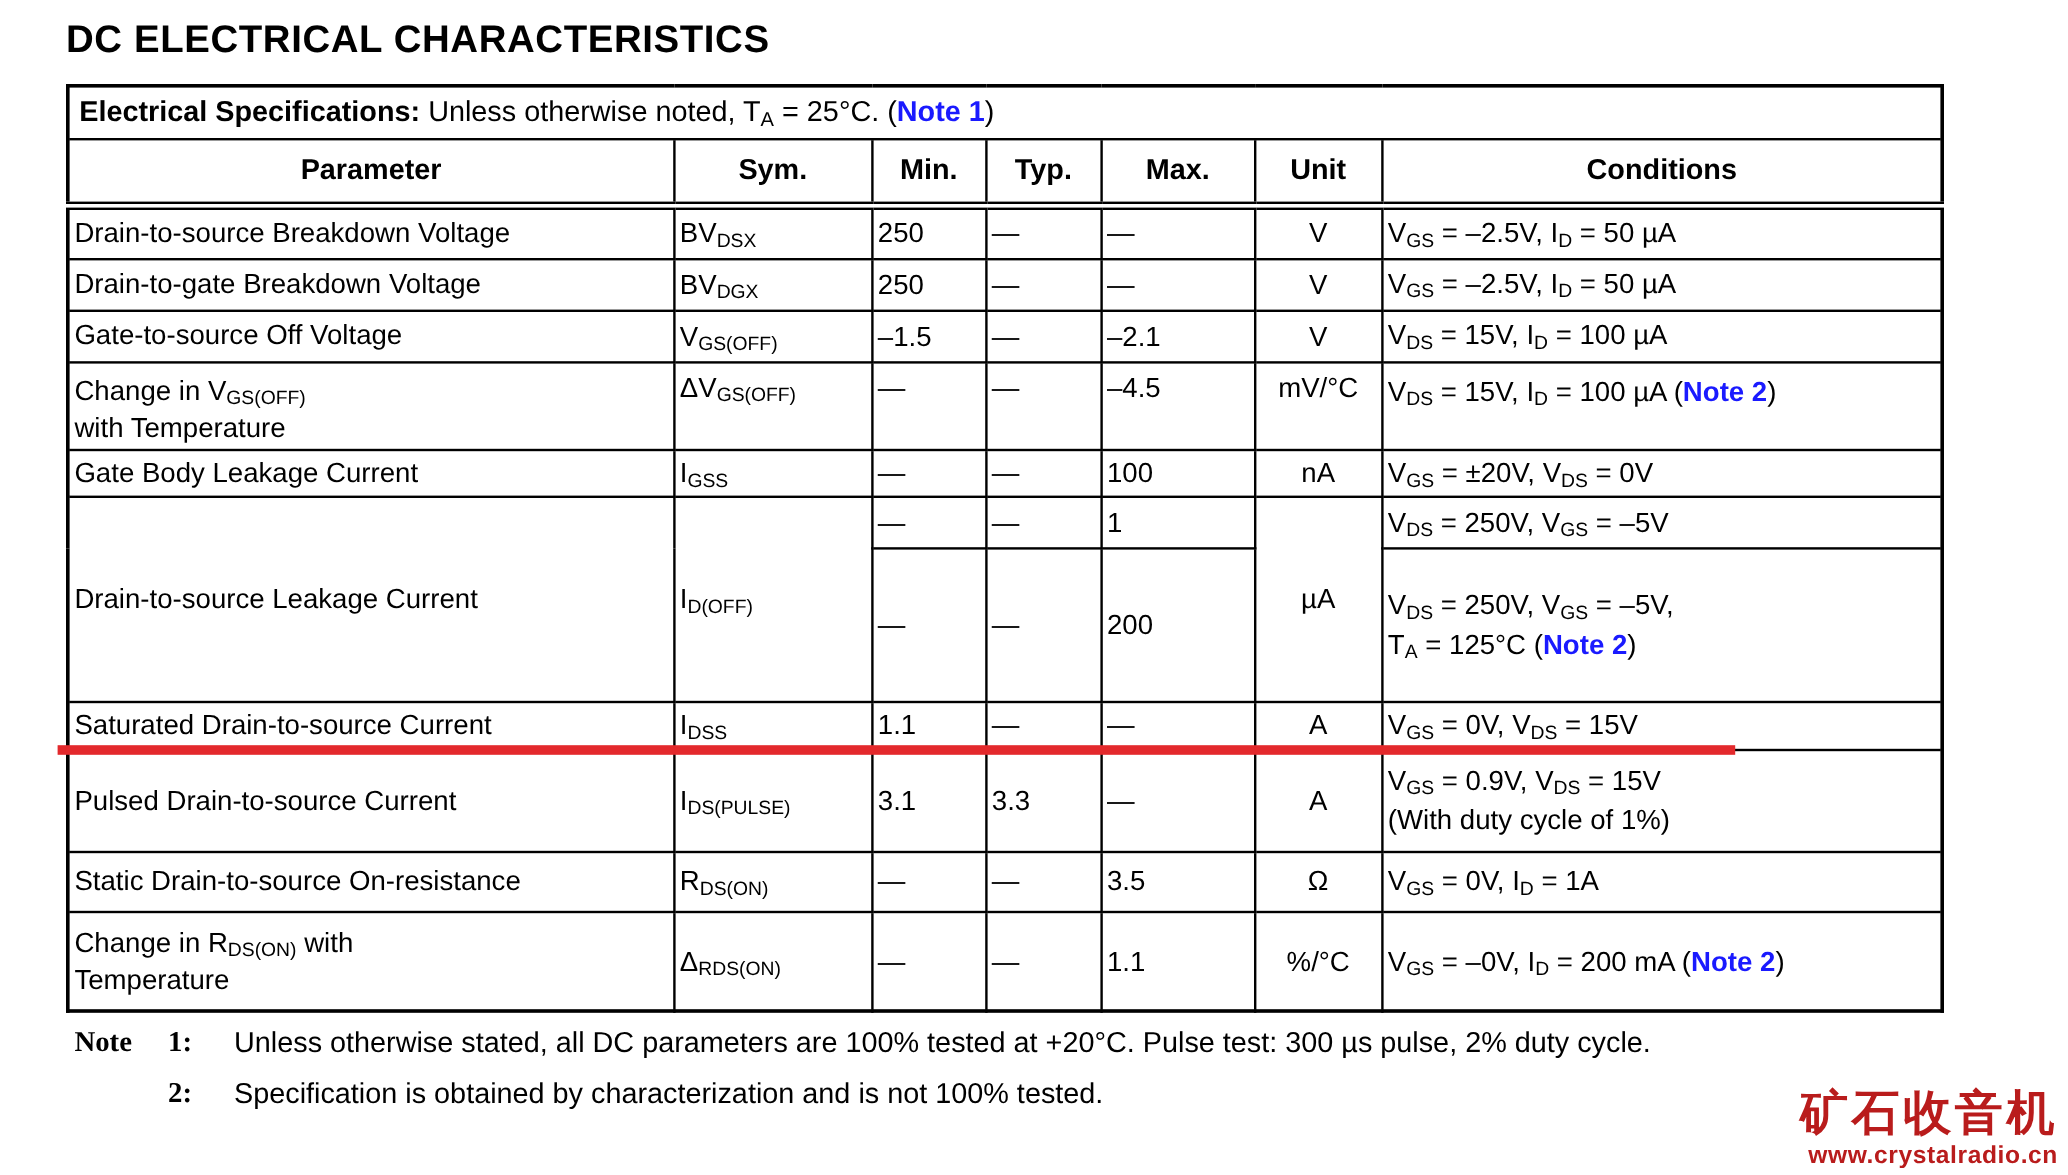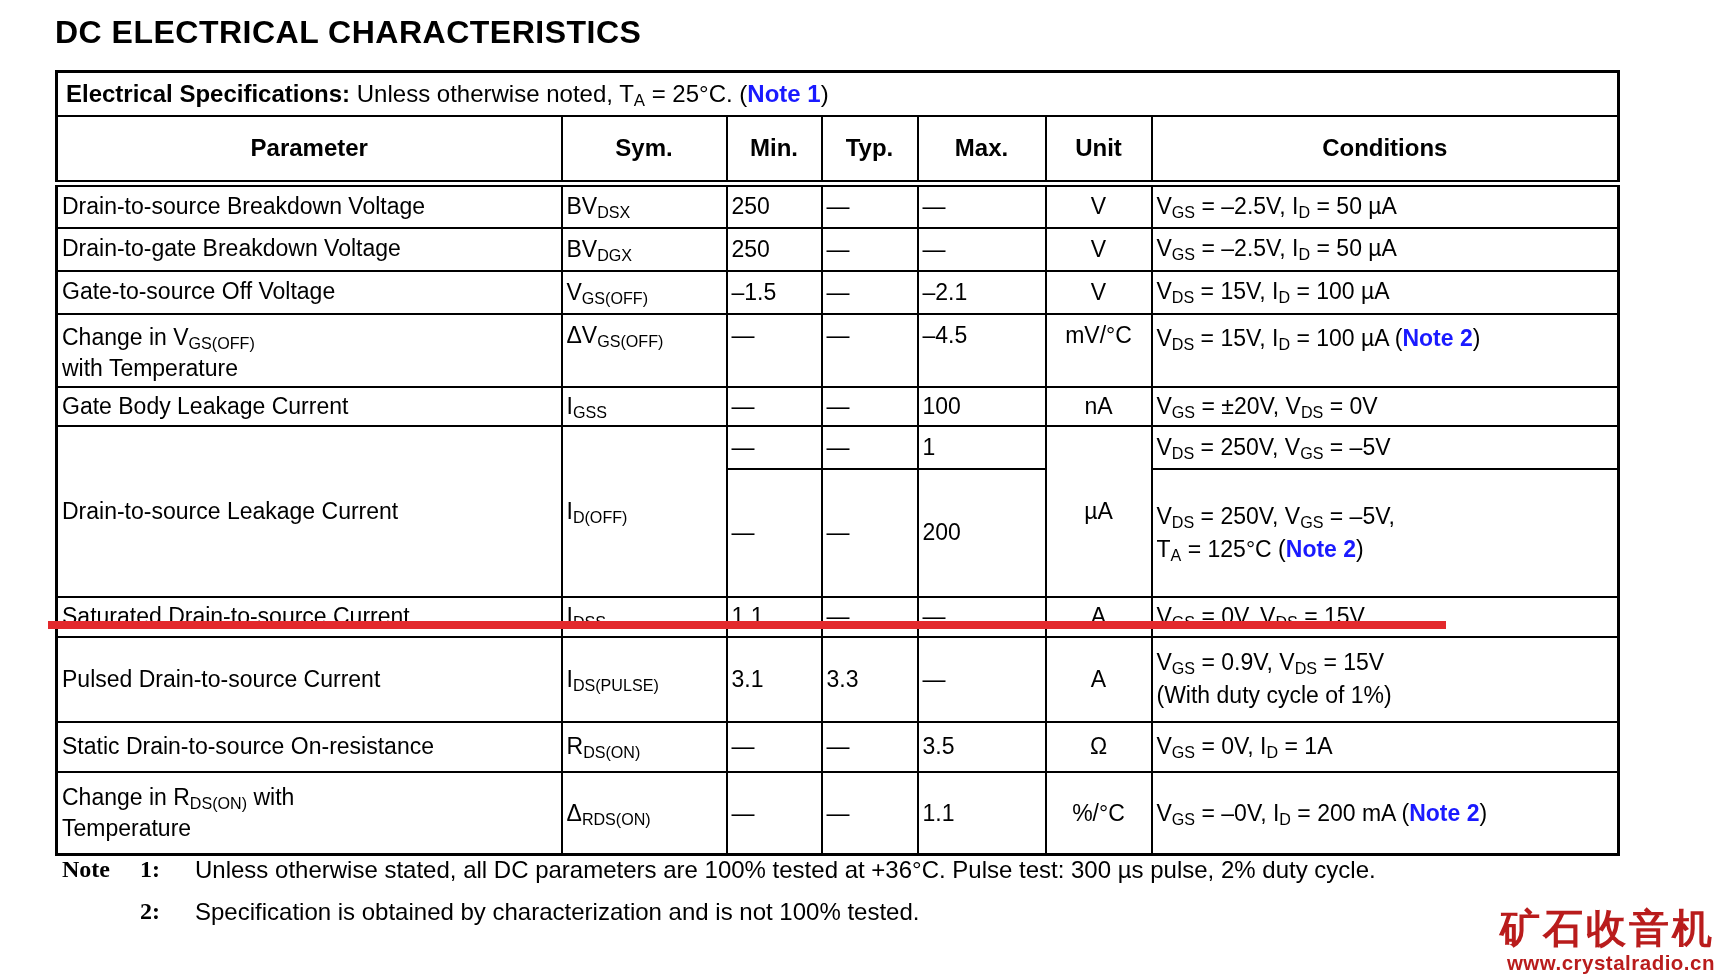--- a/index.html
+++ b/index.html
@@ -62,21 +62,21 @@
       <col style="width:95px">
     <col style="width:96px">
       <col style="width:128px">
       <col style="width:106px">
     <col style="width:467px">
   </colgroup>
   <thead>
     <tr class="spec-row" style="height:44px">
       <td colspan="7"><b>Electrical Specifications:</b> Unless otherwise noted, T<sub>A</sub> = 25°C. (<span class="note-link">Note 1</span>)</td>
     </tr>
-    <tr class="head-row" style="height:68px">
+    <tr class="head-row" style="height:56px">
       <th>Parameter</th>
       <th>Sym.</th>
       <th>Min.</th>
       <th>Typ.</th>
       <th>Max.</th>
       <th>Unit</th>
       <th>Conditions</th>
     </tr>
   </thead>
   <tbody>
@@ -178,21 +178,21 @@
     </tr>
   </tbody>
 </table>
 
 <div class="red-line"></div>
 
 <div class="notes">
   <div class="note">
     <span class="note-prefix">Note</span>
     <span class="note-num">1:</span>
-    <span class="note-text">Unless otherwise stated, all DC parameters are 100% tested at +36°C. Pulse test: 300 µs pulse, 2% duty cycle.</span>
+    <span class="note-text">Unless otherwise stated, all DC parameters are 100% tested at +20°C. Pulse test: 300 µs pulse, 2% duty cycle.</span>
   </div>
   <div class="note">
     <span class="note-prefix"></span>
     <span class="note-num">2:</span>
     <span class="note-text">Specification is obtained by characterization and is not 100% tested.</span>
   </div>
 </div>
 
 <div class="watermark">
   <div class="wm-name">矿石收音机</div>

